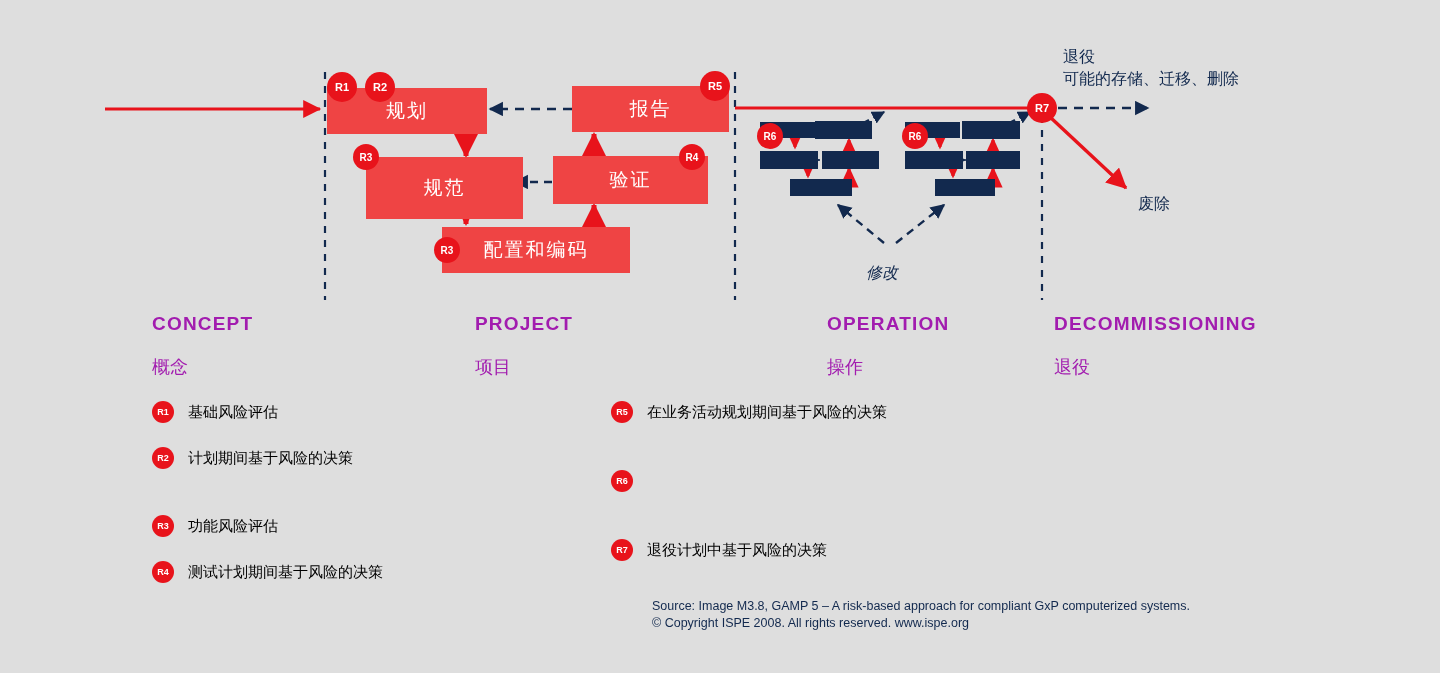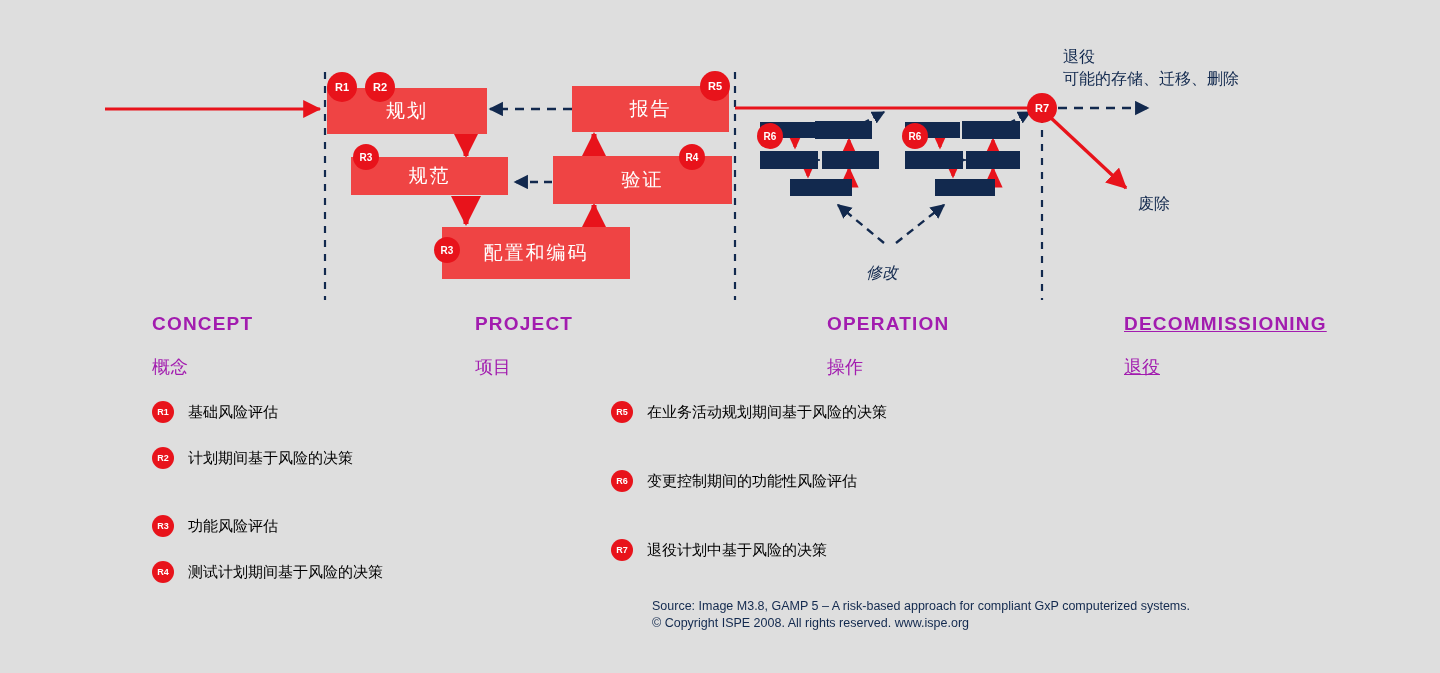--- a/index.html
+++ b/index.html
@@ -219,29 +219,29 @@
   </svg>
 
   <div class="pbox" style="left:327px; top:88px; width:160px; height:46px;">
     <span>规划</span>
   </div>
 
   <div class="pbox" style="left:572px; top:86px; width:157px; height:46px;">
     <span>报告</span>
   </div>
 
-  <div class="pbox" style="left:351px; top:157px; width:157px; height:38px;">
+  <div class="pbox" style="left:366px; top:157px; width:157px; height:62px;">
     <span>规范</span>
   </div>
 
-  <div class="pbox" style="left:553px; top:156px; width:179px; height:48px;">
+  <div class="pbox" style="left:553px; top:156px; width:155px; height:48px;">
     <span>验证</span>
   </div>
 
-  <div class="pbox" style="left:442px; top:227px; width:188px; height:52px;">
+  <div class="pbox" style="left:442px; top:227px; width:188px; height:46px;">
     <span>配置和编码</span>
   </div>
 
   <div class="rbadge big" style="left:327px; top:72px;">R1</div>
   <div class="rbadge big" style="left:365px; top:72px;">R2</div>
   <div class="rbadge" style="left:353px; top:144px;">R3</div>
   <div class="rbadge" style="left:434px; top:237px;">R3</div>
   <div class="rbadge" style="left:679px; top:144px;">R4</div>
   <div class="rbadge big" style="left:700px; top:71px;">R5</div>
   <div class="rbadge big" style="left:1027px; top:93px;">R7</div>
@@ -274,21 +274,21 @@
     <div class="zh">概念</div>
   </div>
   <div class="phase" style="left:475px; top:313px;">
     <div class="en">PROJECT</div>
     <div class="zh">项目</div>
   </div>
   <div class="phase" style="left:827px; top:313px;">
     <div class="en">OPERATION</div>
     <div class="zh">操作</div>
   </div>
-  <div class="phase" style="left:1124px; top:313px;text-decoration:underline;">
+  <div class="phase" style="left:1054px; top:313px;">
     <div class="en">DECOMMISSIONING</div>
     <div class="zh">退役</div>
   </div>
 
   <div class="legend-col" style="left:152px; top:401px;">
     <div class="legend-row" style="margin-bottom:24px;">
       <div class="legend-badge">R1</div>
       <div class="legend-text">基础风险评估</div>
     </div>
     <div class="legend-row" style="margin-bottom:46px;">
@@ -305,21 +305,20 @@
     </div>
   </div>
 
   <div class="legend-col" style="left:611px; top:401px;">
     <div class="legend-row" style="margin-bottom:47px;">
       <div class="legend-badge">R5</div>
       <div class="legend-text">在业务活动规划期间基于风险的决策</div>
     </div>
     <div class="legend-row" style="margin-bottom:47px;">
       <div class="legend-badge">R6</div>
-      <div class="legend-text">变更控制期间的功能性风险评估</div>
     </div>
     <div class="legend-row">
       <div class="legend-badge">R7</div>
       <div class="legend-text">退役计划中基于风险的决策</div>
     </div>
   </div>
 
   <div class="source" style="left:615px; top:598px;">
     <div>Source: Image M3.8, GAMP 5 – A risk-based approach for compliant GxP computerized systems.</div>
     <div>© Copyright ISPE 2008. All rights reserved. www.ispe.org</div>

